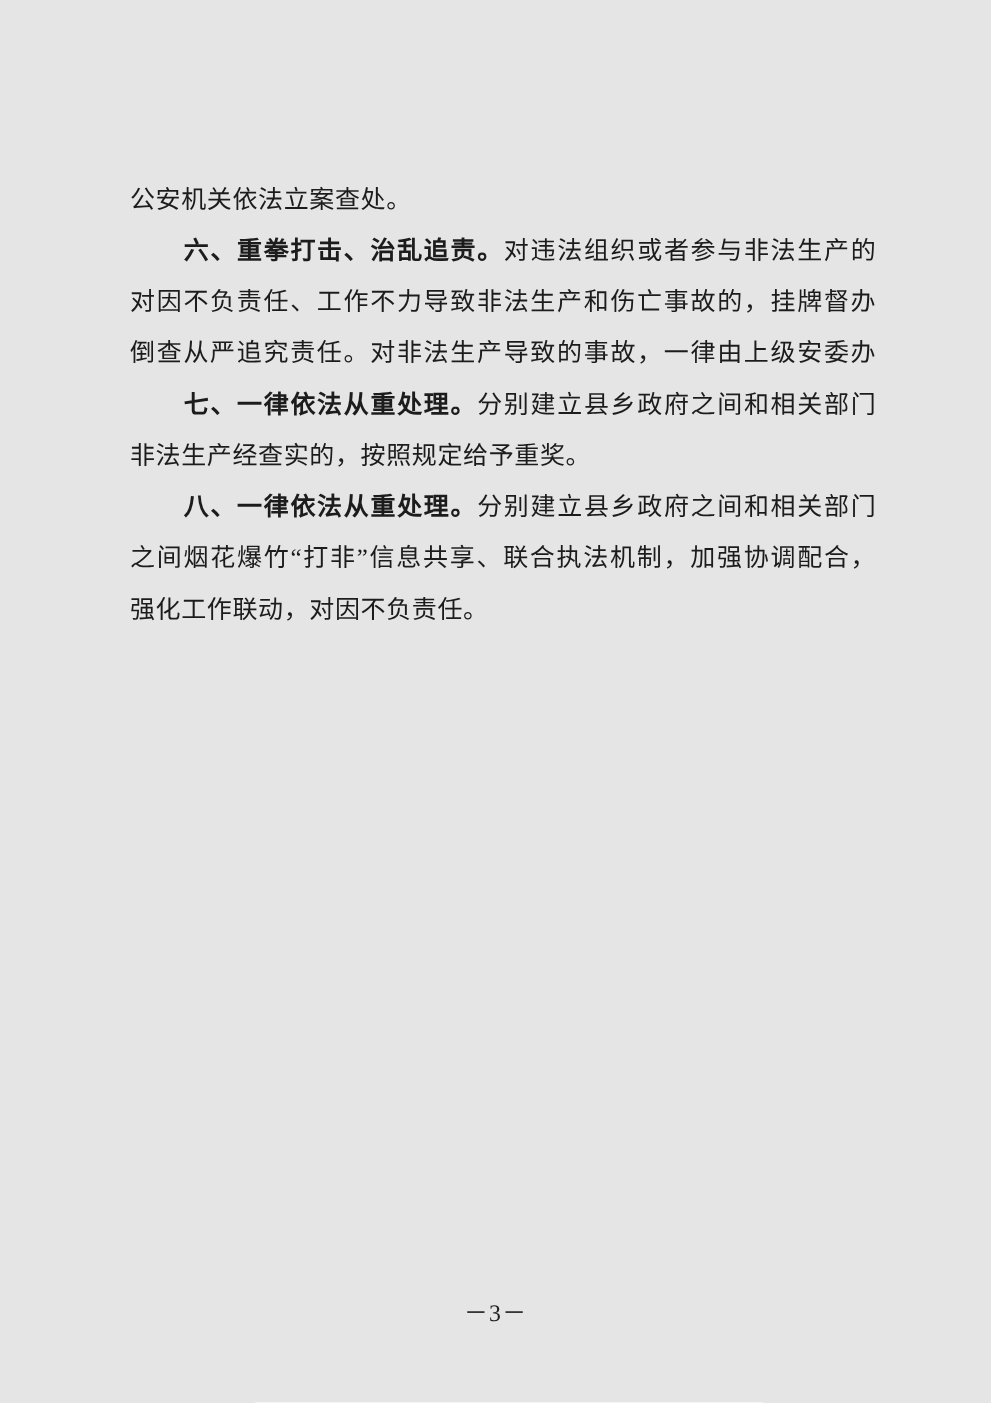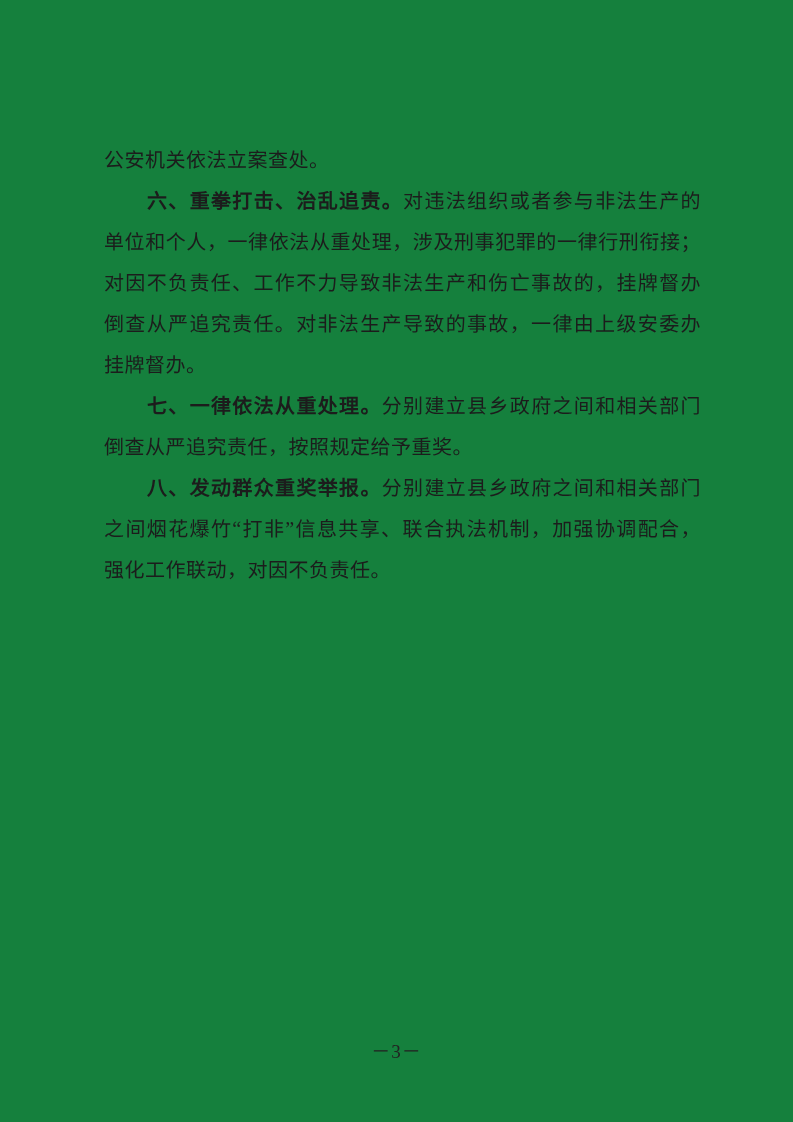--- a/index.html
+++ b/index.html
@@ -4,21 +4,21 @@
 <style>
   html, body {
     margin: 0;
     padding: 0;
     background: #ffffff;
   }
   .page {
     position: relative;
     width: 793px;
     height: 1122px;
-    background: #15803d;
+    background: #e5e5e5;
     overflow: hidden;
     font-family: "Liberation Serif", "DejaVu Serif", serif;
     color: #1c1c1c;
   }
   .content {
     position: absolute;
     left: 104px;
     top: 140px;
     width: 597px;
   }
@@ -57,28 +57,26 @@
 </style>
 </head>
 <body>
 
 <div class="page">
   <div class="content">
 
     <div class="line last"><span>公安机关依法立案查处。</span></div>
 
     <div class="line indent"><span class="head">六、重拳打击、治乱追责。</span><span>对违法组织或者参与非法生产的</span></div>
-    <div class="line"><span>单位和个人，一律依法从重处理，涉及刑事犯罪的一律行刑衔接；</span></div>
     <div class="line"><span>对因不负责任、工作不力导致非法生产和伤亡事故的，挂牌督办</span></div>
     <div class="line"><span>倒查从严追究责任。对非法生产导致的事故，一律由上级安委办</span></div>
-    <div class="line last"><span>挂牌督办。</span></div>
 
     <div class="line indent"><span class="head">七、一律依法从重处理。</span><span>分别建立县乡政府之间和相关部门</span></div>
-    <div class="line last"><span>倒查从严追究责任，按照规定给予重奖。</span></div>
+    <div class="line last"><span>非法生产经查实的，按照规定给予重奖。</span></div>
 
-    <div class="line indent"><span class="head">八、发动群众重奖举报。</span><span>分别建立县乡政府之间和相关部门</span></div>
+    <div class="line indent"><span class="head">八、一律依法从重处理。</span><span>分别建立县乡政府之间和相关部门</span></div>
     <div class="line"><span>之间烟花爆竹“打非”信息共享、联合执法机制，加强协调配合，</span></div>
     <div class="line last"><span>强化工作联动，对因不负责任。</span></div>
 
   </div>
 
   <div class="page-number">－3－</div>
 </div>
 
 </body></html>

